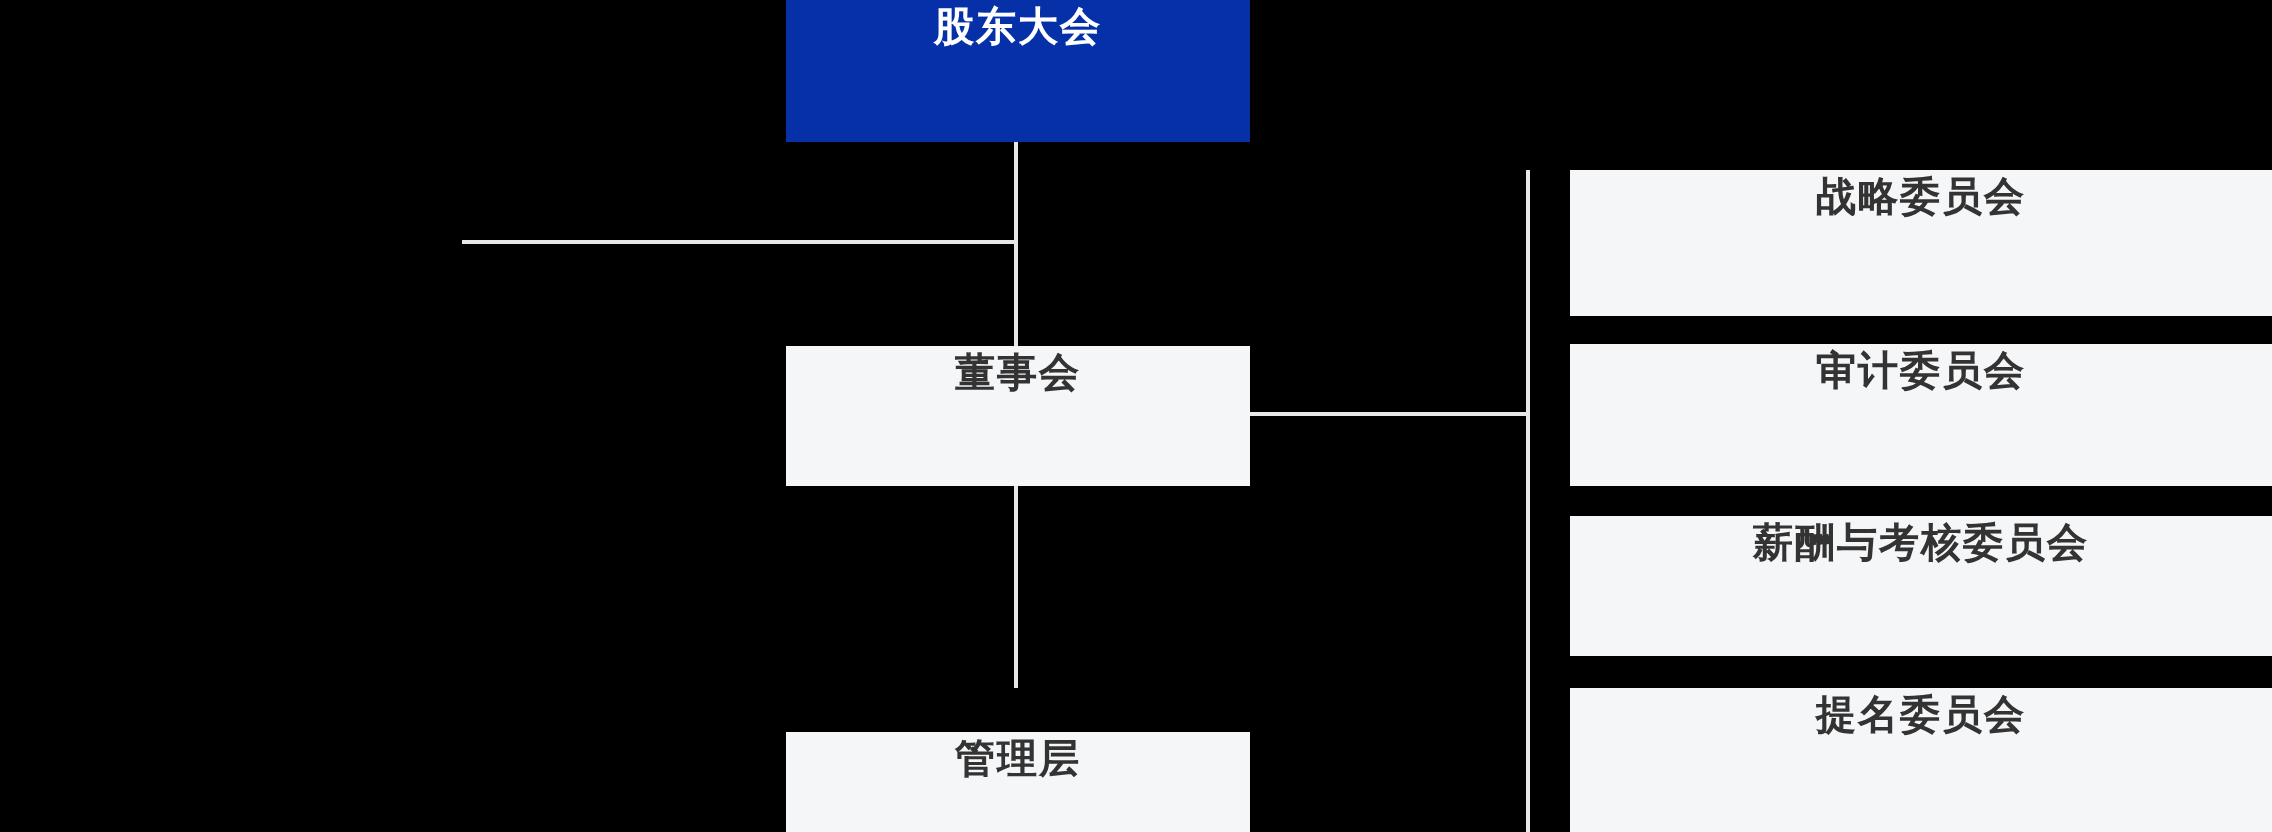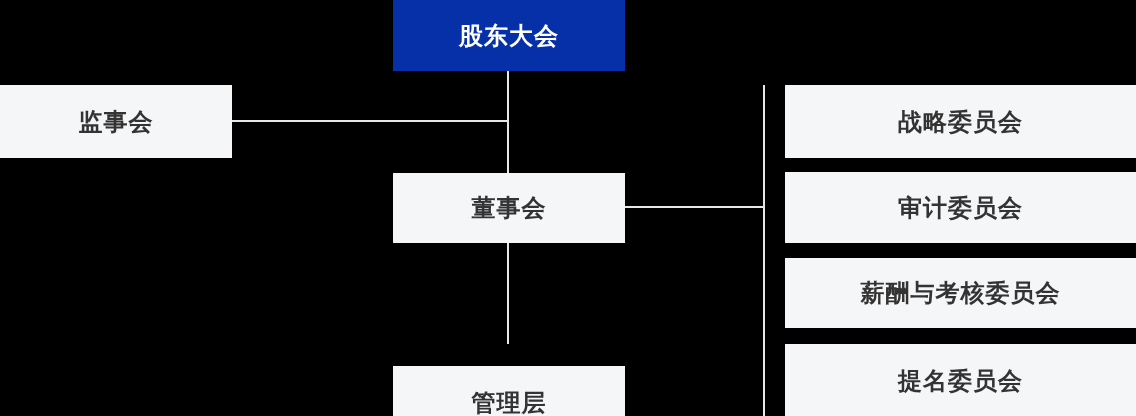--- a/index.html
+++ b/index.html
@@ -13,23 +13,23 @@
   html,body{margin:0;padding:0;}
   body{
     width:1136px;height:416px;
     background:var(--background);
     overflow:hidden;position:relative;
     font-family:"Liberation Sans","DejaVu Sans",sans-serif;
   }
   .stage{position:absolute;left:0;top:0;width:1136px;height:416px;}
   .node{
     position:absolute;z-index:1;
-    display:flex;align-items:center;justify-content:center;
+    display:flex;align-items:flex-start;justify-content:center;
     background:var(--node-bg);color:var(--node-text);
-    font-size:24px;font-weight:bold;letter-spacing:1px;
+    font-size:20px;font-weight:bold;letter-spacing:1px;
   }
   .node.primary{background:var(--primary-node-bg);color:var(--primary-node-text);}
   .connector{position:absolute;z-index:0;background:var(--connector);}
 
   
   .n-shareholders{left:393px;top:0;width:232px;height:71px;}
   .n-supervisory{left:0;top:85px;width:232px;height:73px;}
   .n-board{left:393px;top:173px;width:232px;height:70px;}
   .n-management{left:393px;top:344px;width:232px;height:73px;margin-top:22px;}
   .n-committee{left:785px;width:351px;}
@@ -51,23 +51,20 @@
 
   <div class="connector c-center-spine"></div>
   <div class="connector c-supervisory"></div>
   <div class="connector c-board-committees"></div>
   <div class="connector c-committees-spine"></div>
 
   <div class="node primary n-shareholders">
     <span>股东大会</span>
   </div>
 
-  <div class="node n-supervisory">
-    <span>监事会</span>
-  </div>
 
   <div class="node n-board">
     <span>董事会</span>
   </div>
 
   <div class="node n-management">
     <span>管理层</span>
   </div>
 
   <div class="node n-committee n-committee-0">

